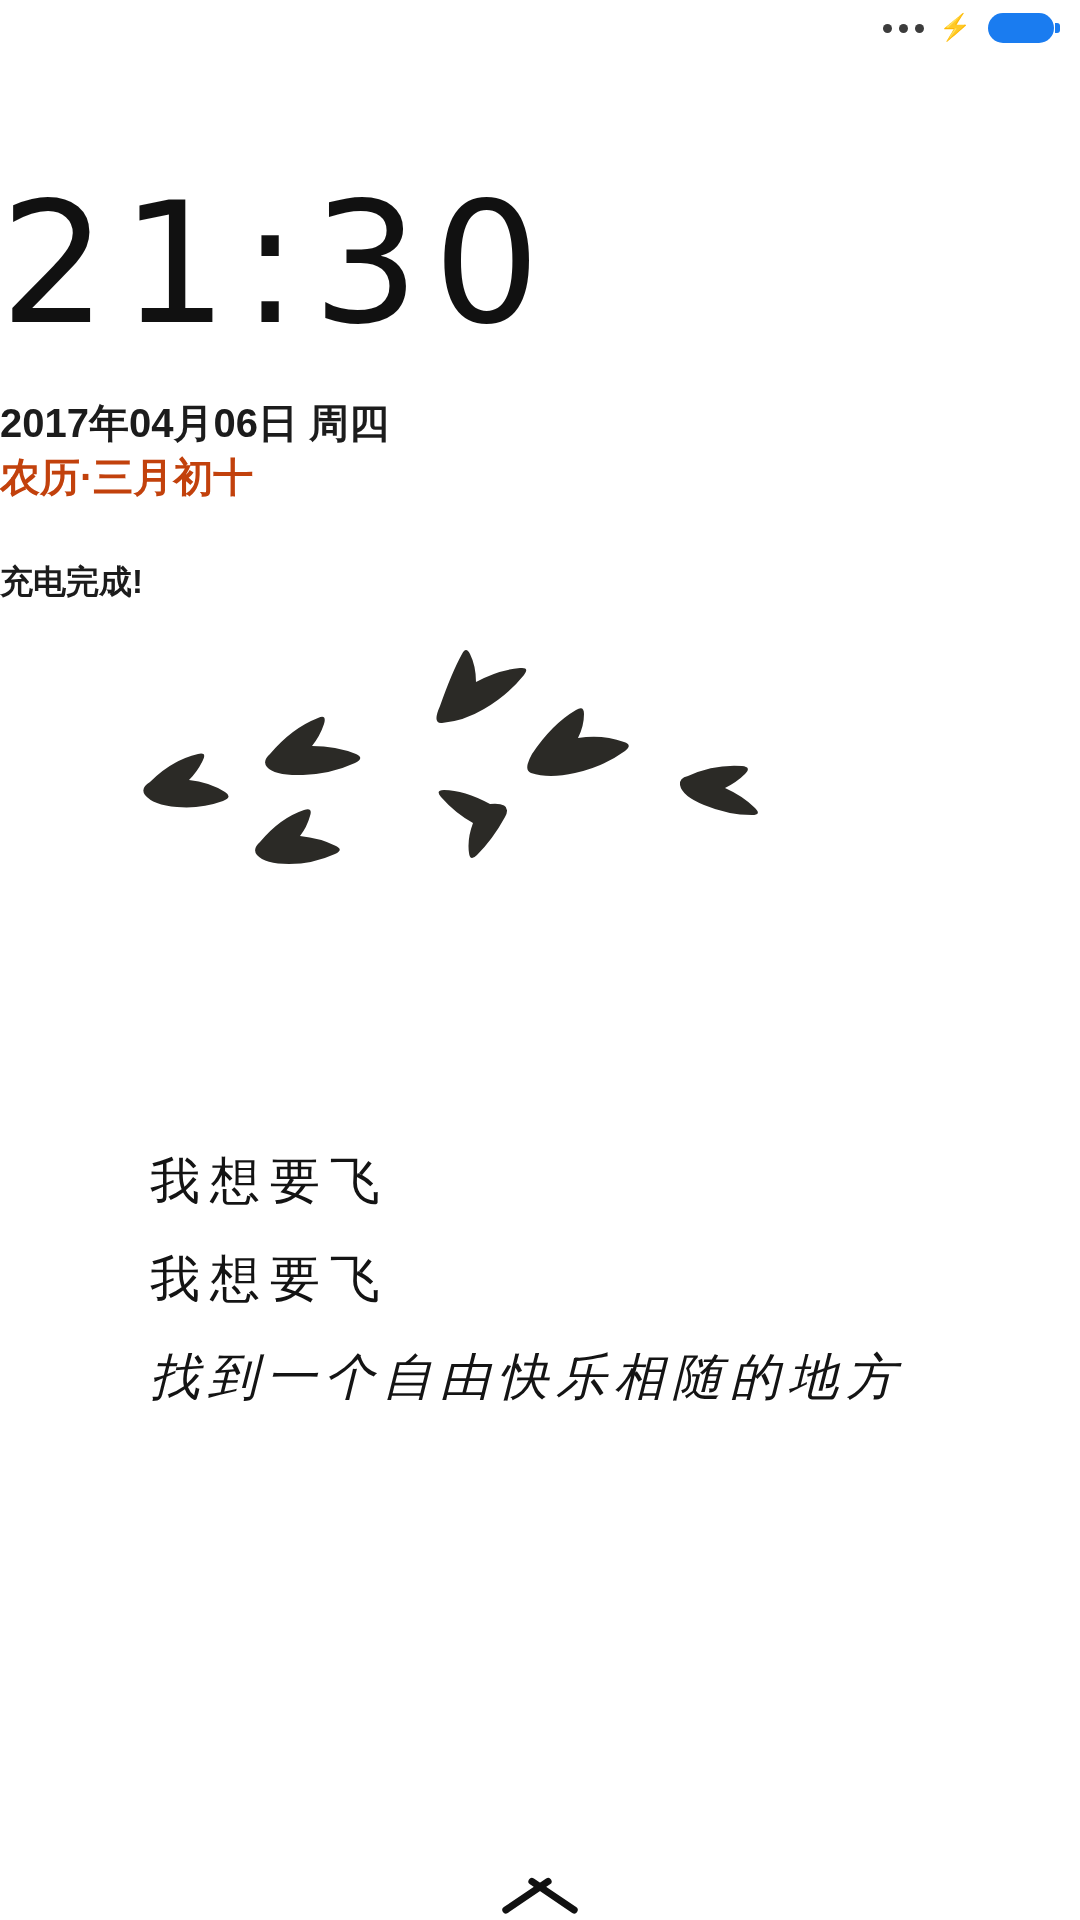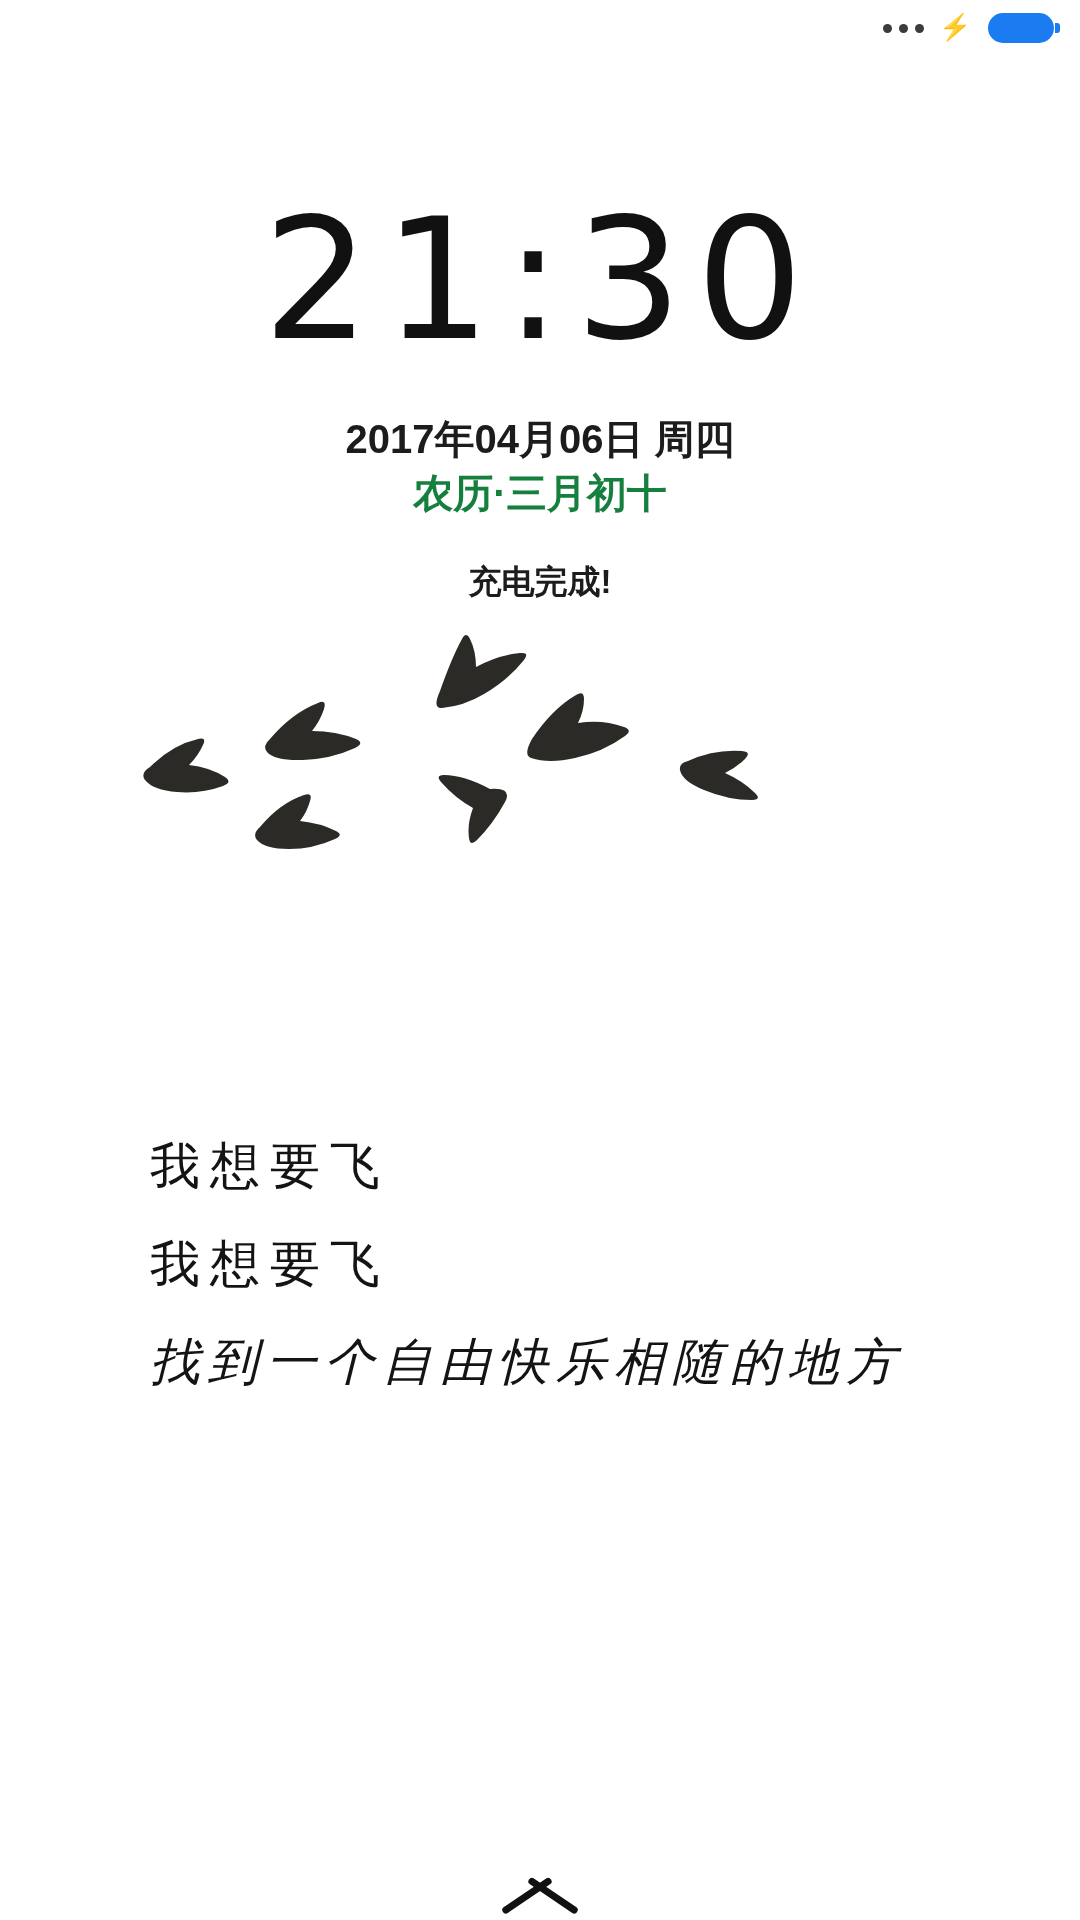--- a/index.html
+++ b/index.html
@@ -67,57 +67,56 @@
     top: 10px;
     width: 5px;
     height: 10px;
     border-radius: 0 3px 3px 0;
     background: #1a7cf0;
   }
 
   
   .clock-wrap {
     position: absolute;
-    top: 196px;
-    left: 0;
-    width: 1080px;
-    text-align: center;
+    top: 180px;
+    left: 0;
+    width: 1080px;
   }
   .clock-time {
     font-family: "DejaVu Sans", sans-serif;
     font-size: 168px;
     line-height: 1;
     font-weight: 400;
     letter-spacing: 14px;
     color: #111111;
   }
   .clock-date {
     margin-top: 48px;
     font-size: 40px;
     line-height: 1.35;
     color: #1c1c1c;
     font-weight: 600;
   }
   .clock-lunar {
     font-size: 40px;
     line-height: 1.35;
-    color: #15803d;
+    color: #c2410c;
     font-weight: 600;
   }
   .charge-status {
-    margin-top: 40px;
+    margin-top: 56px;
     font-size: 33px;
     color: #1c1c1c;
     font-weight: 600;
   }
 
   
   .wallpaper {
     position: absolute;
-    top: 621px;
+    top: 636px;
     left: 0;
     width: 1080px;
     height: 1100px;
   }
   .birds {
     position: absolute;
     top: 0;
     left: 140px;
     width: 800px;
     height: 320px;

